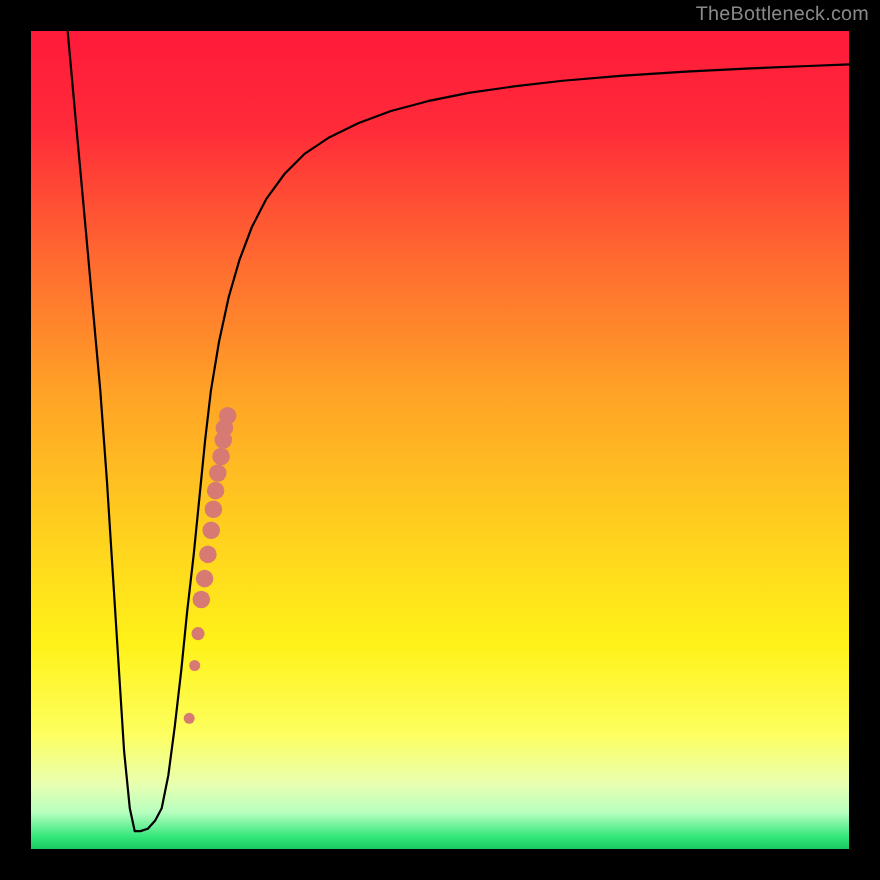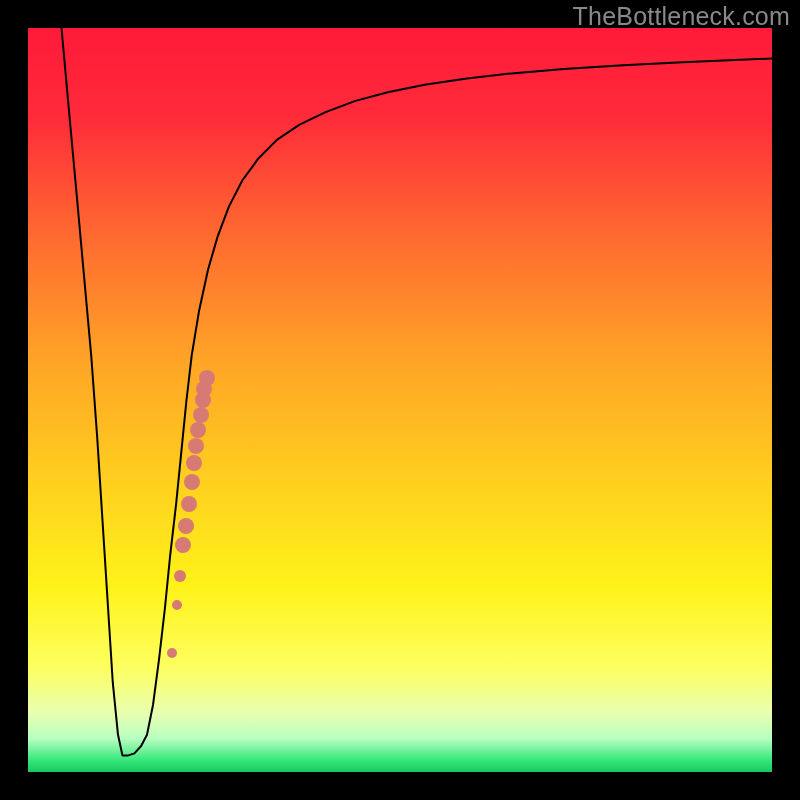--- a/index.html
+++ b/index.html
@@ -37,21 +37,21 @@
   .dot {
     position: absolute;
     border-radius: 50%;
     transform: translate(-50%, -50%);
   }
   .watermark {
     position: absolute;
     top: 2px;
     right: 10px;
     font-family: Arial, Helvetica, sans-serif;
-    font-size: 25px;
+    font-size: 18px;
     color: #88898a;
     font-weight: 400;
     letter-spacing: 0.2px;
   }
 </style>
 </head>
 <body>
 <div class="frame">
 
   <div class="plot">

